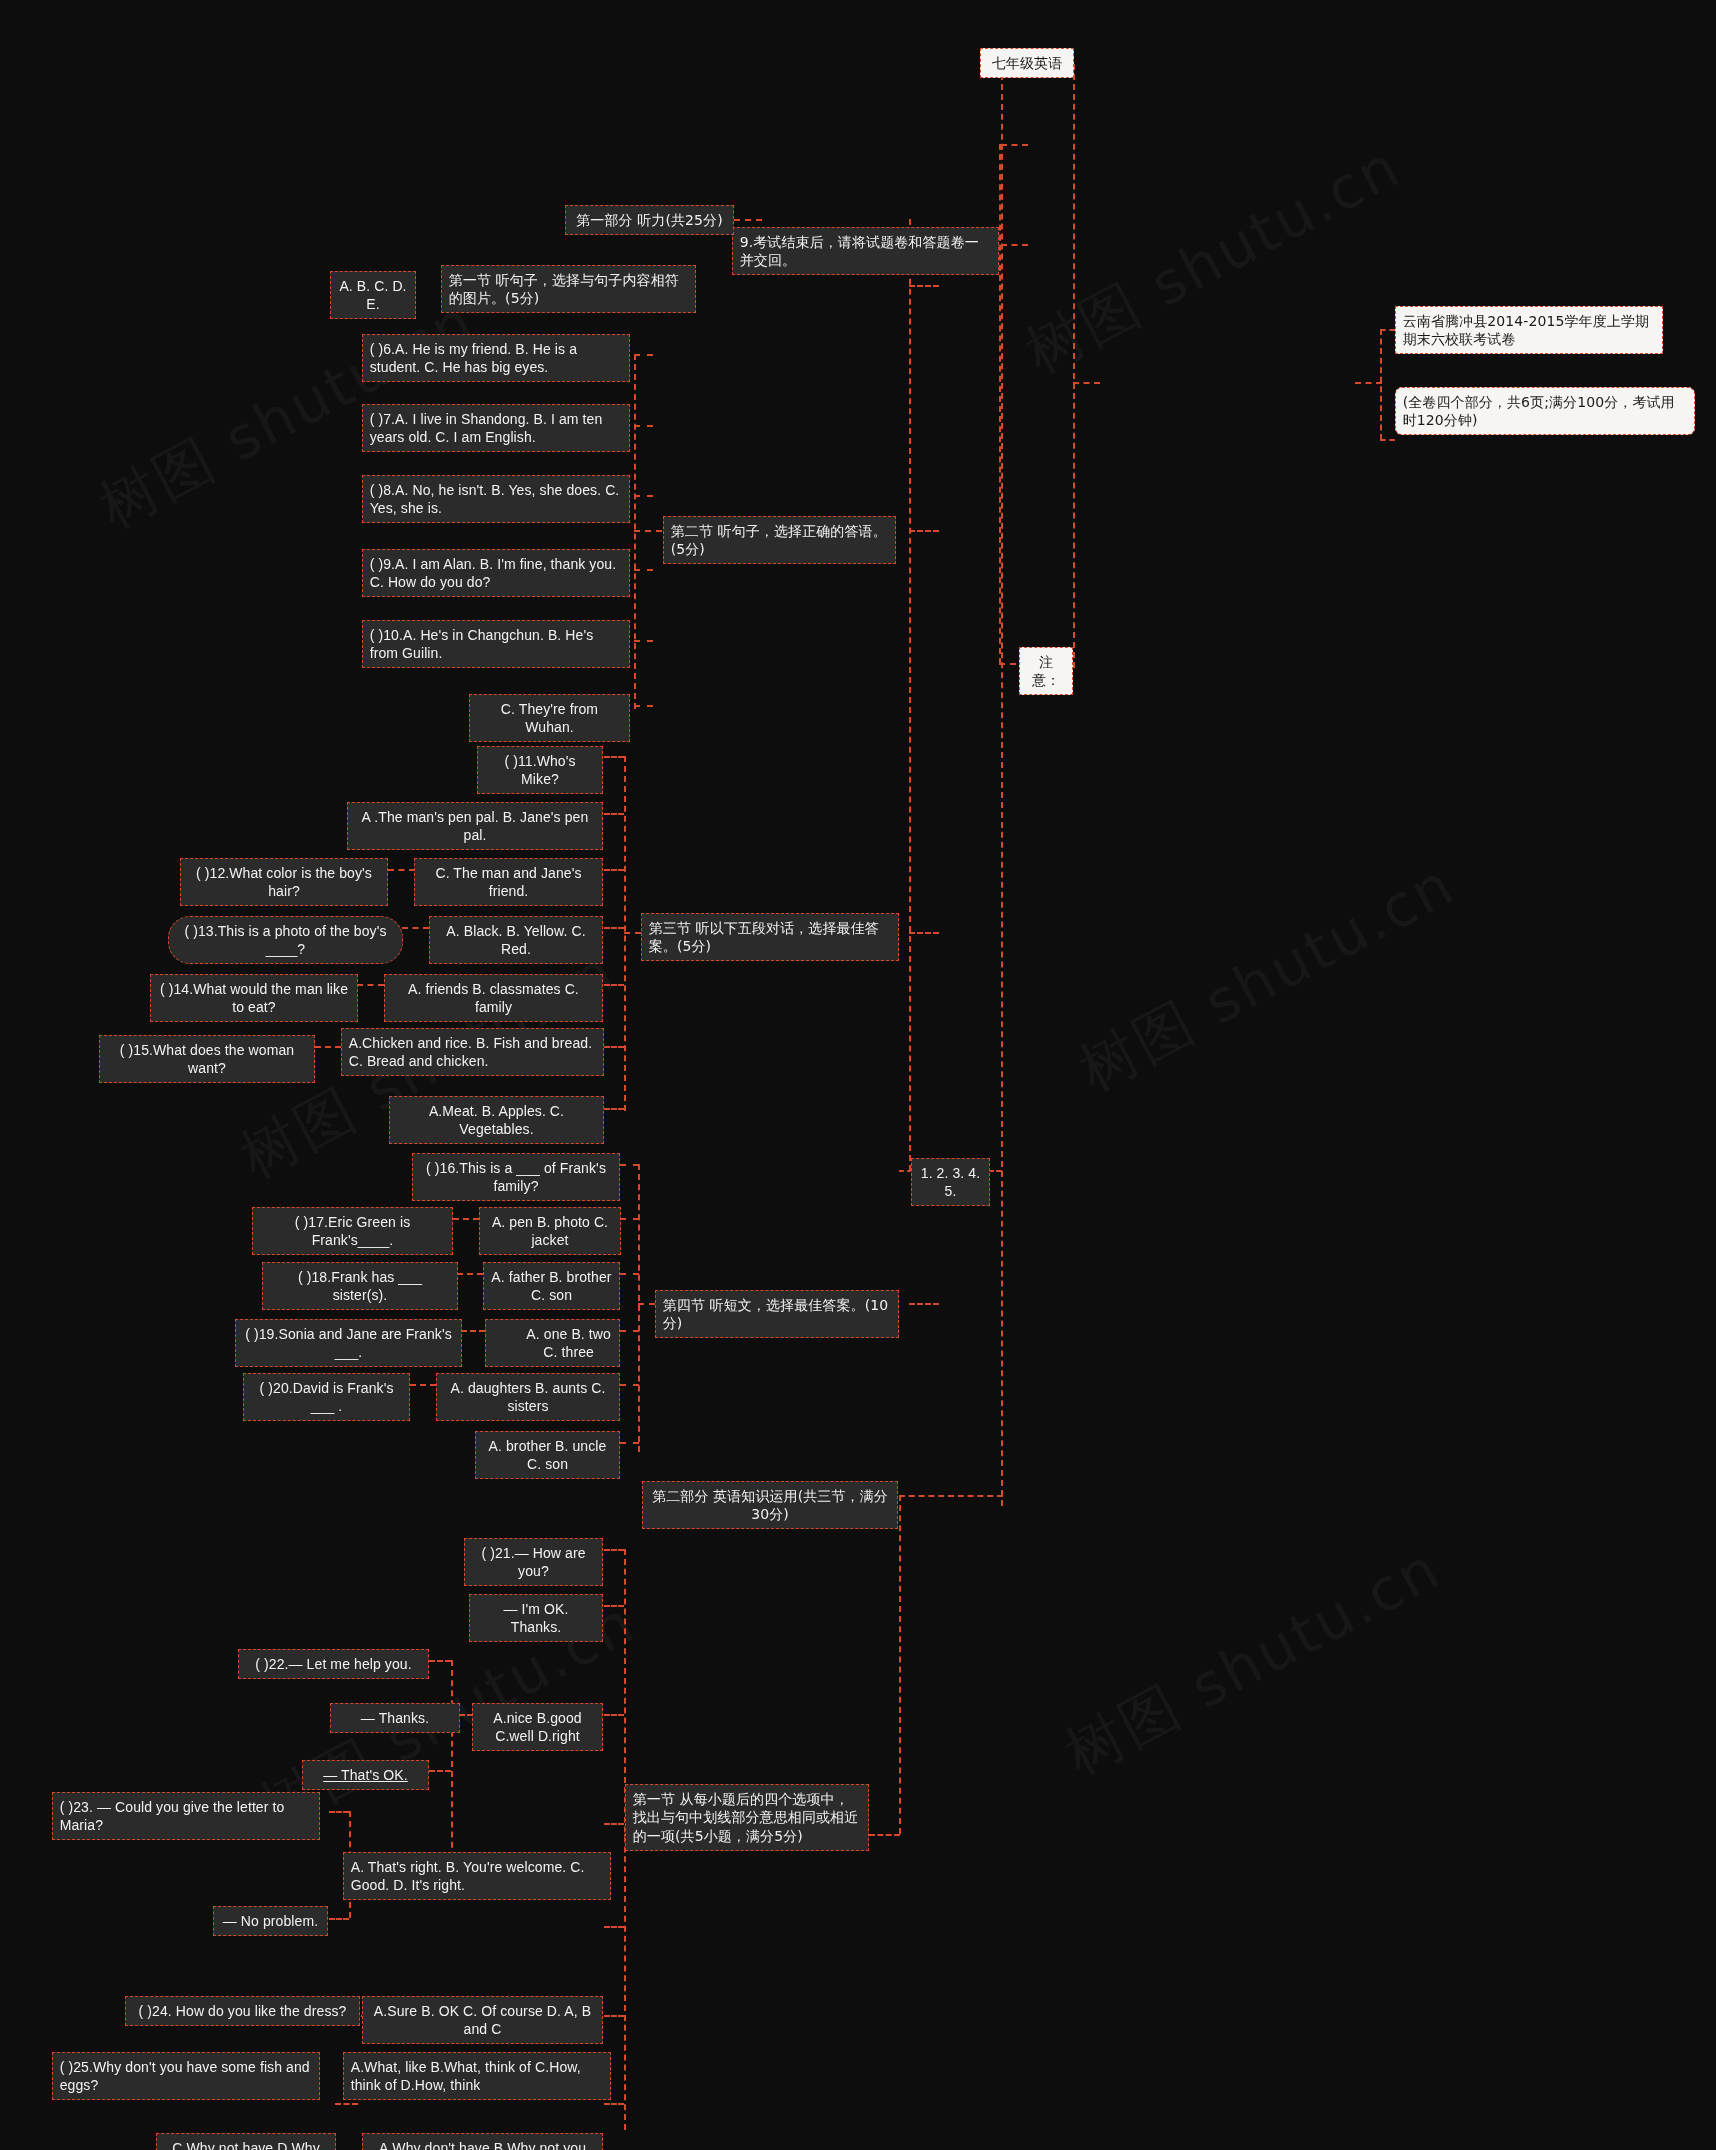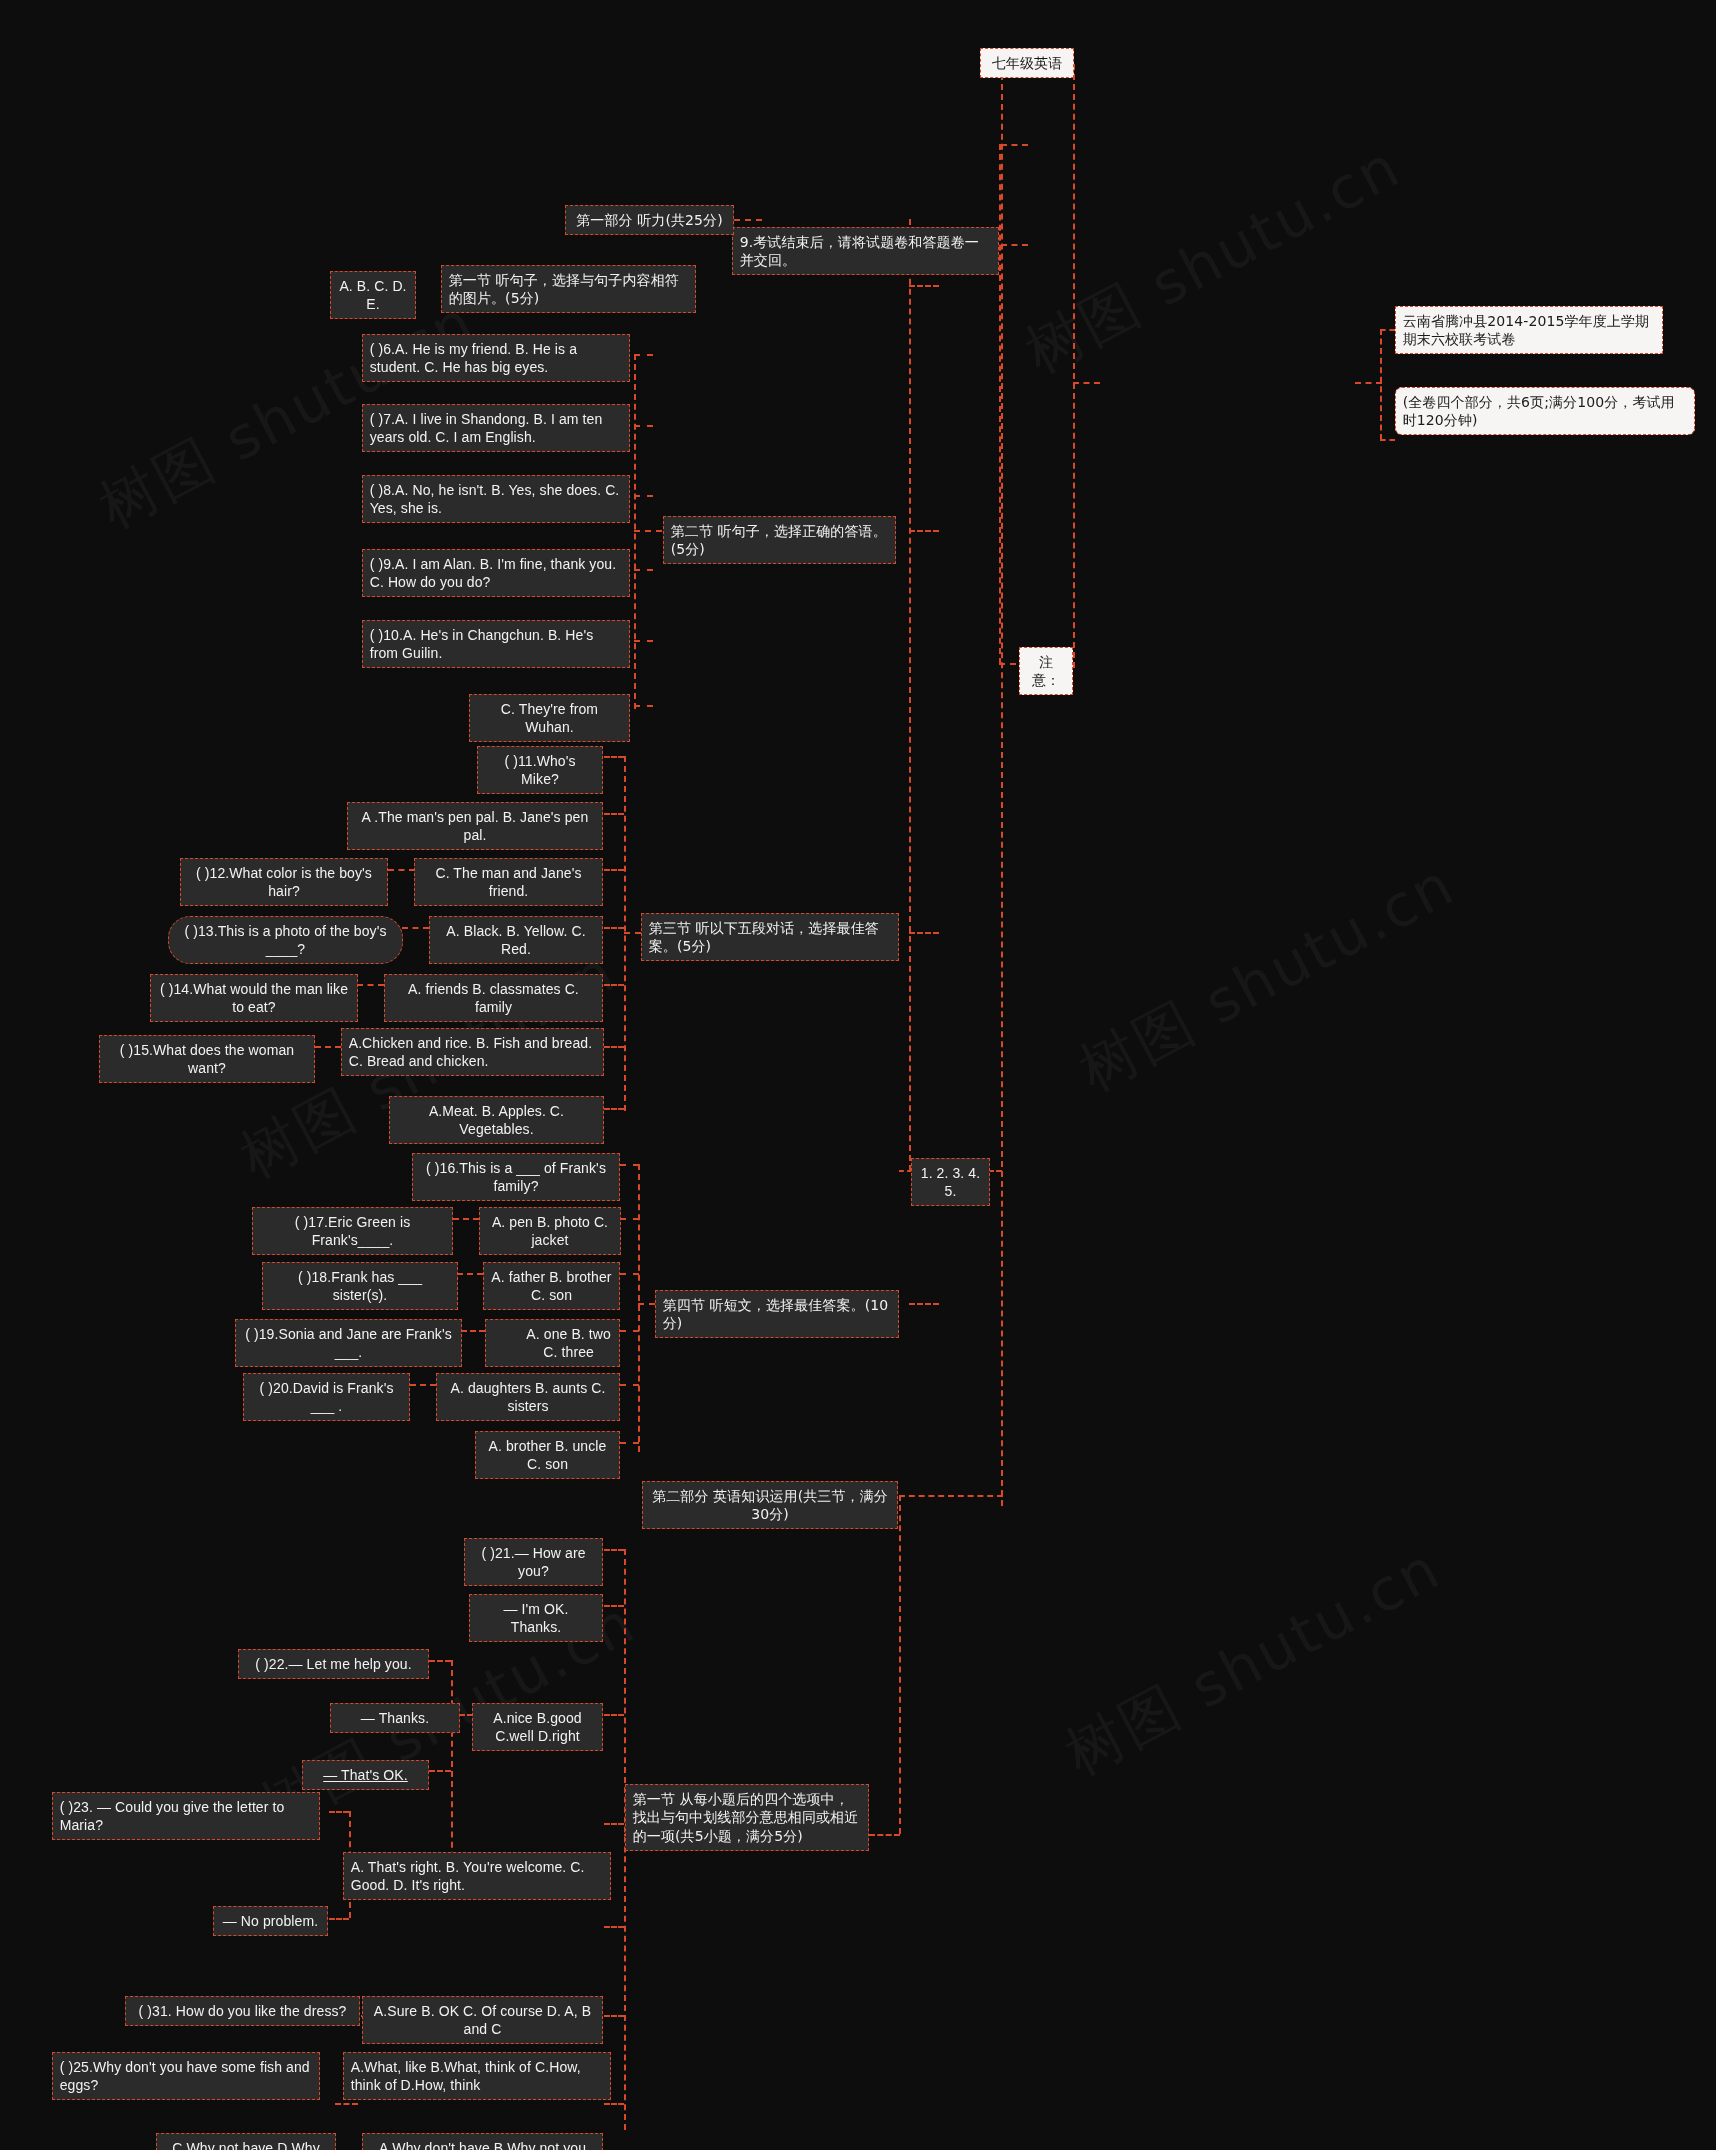--- a/index.html
+++ b/index.html
@@ -239,21 +239,21 @@
 
   <div class="node ac" style="left:464px;top:1538px;width:139px;">( )21.— How are you?</div>
   <div class="node ac" style="left:469px;top:1594px;width:134px;">— I'm OK. Thanks.</div>
   <div class="node ac" style="left:238px;top:1649px;width:191px;">( )22.— Let me help you.</div>
   <div class="node ac" style="left:330px;top:1703px;width:130px;">— Thanks.</div>
   <div class="node ac" style="left:472px;top:1703px;width:131px;">A.nice B.good C.well D.right</div>
   <div class="node ac" style="left:302px;top:1760px;width:127px;text-decoration:underline;">— That's OK.</div>
   <div class="node" style="left:52px;top:1792px;width:268px;">( )23. — Could you give the letter to Maria?</div>
   <div class="node" style="left:343px;top:1852px;width:268px;">A. That's right. B. You're welcome. C. Good. D. It's right.</div>
   <div class="node ac" style="left:213px;top:1906px;width:115px;">— No problem.</div>
-  <div class="node ac" style="left: 125px; top: 1996px; width: 235px;">( )31. How do you like the dress?</div>
+  <div class="node ac" style="left: 125px; top: 1996px; width: 235px;">( )24. How do you like the dress?</div>
   <div class="node ac" style="left: 362px; top: 1996px; width: 241px;">A.Sure B. OK C. Of course D. A, B and C</div>
   <div class="node" style="left: 52px; top: 2052px; width: 268px;">( )25.Why don't you have some fish and eggs?</div>
   <div class="node" style="left: 343px; top: 2052px; width: 268px;">A.What, like B.What, think of C.How, think of D.How, think</div>
   <div class="node ac" style="left:156px;top:2133px;width:180px;">C.Why not have D.Why have</div>
   <div class="node ac" style="left:362px;top:2133px;width:241px;">A.Why don't have B.Why not you have</div>
 
 </div>
 
 
 </body></html>

